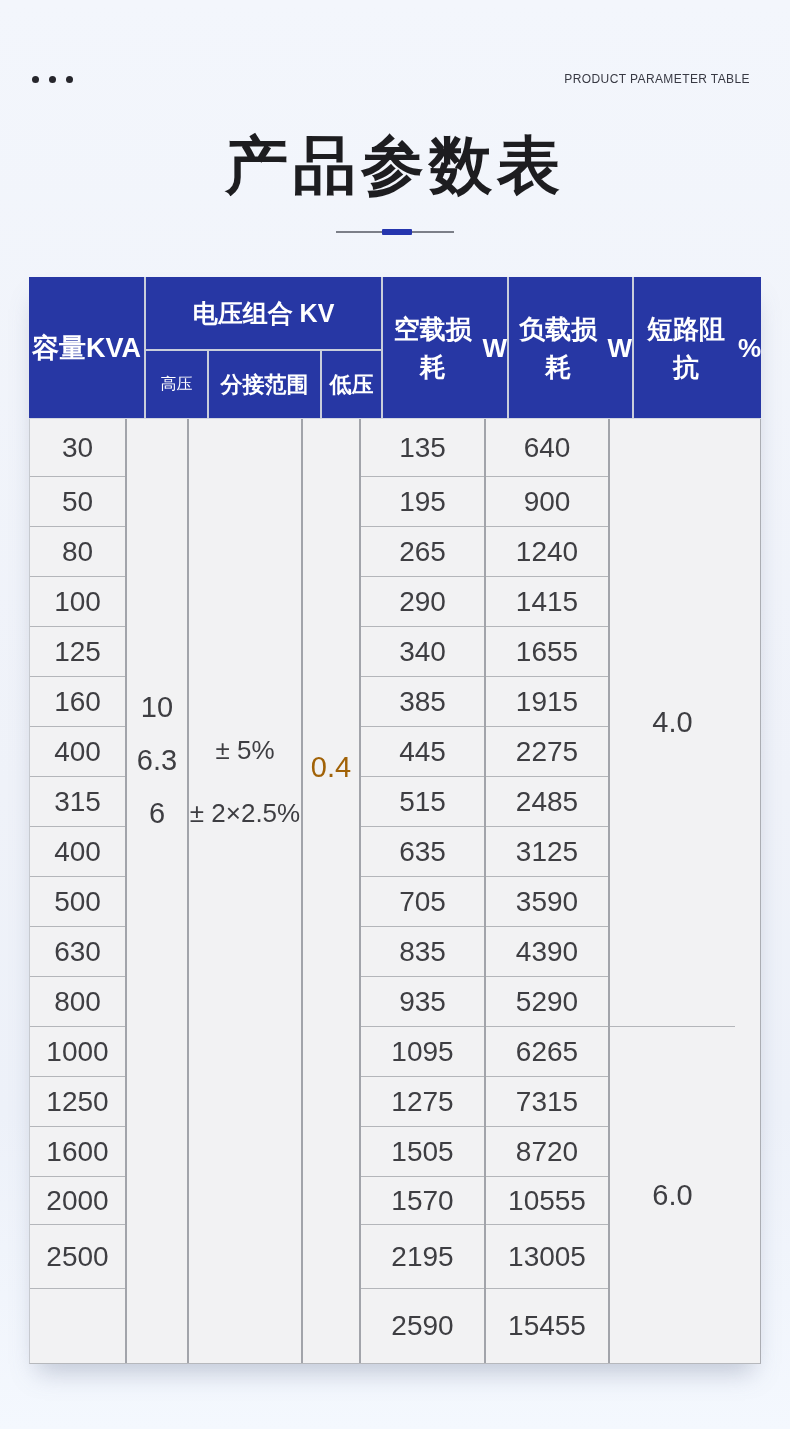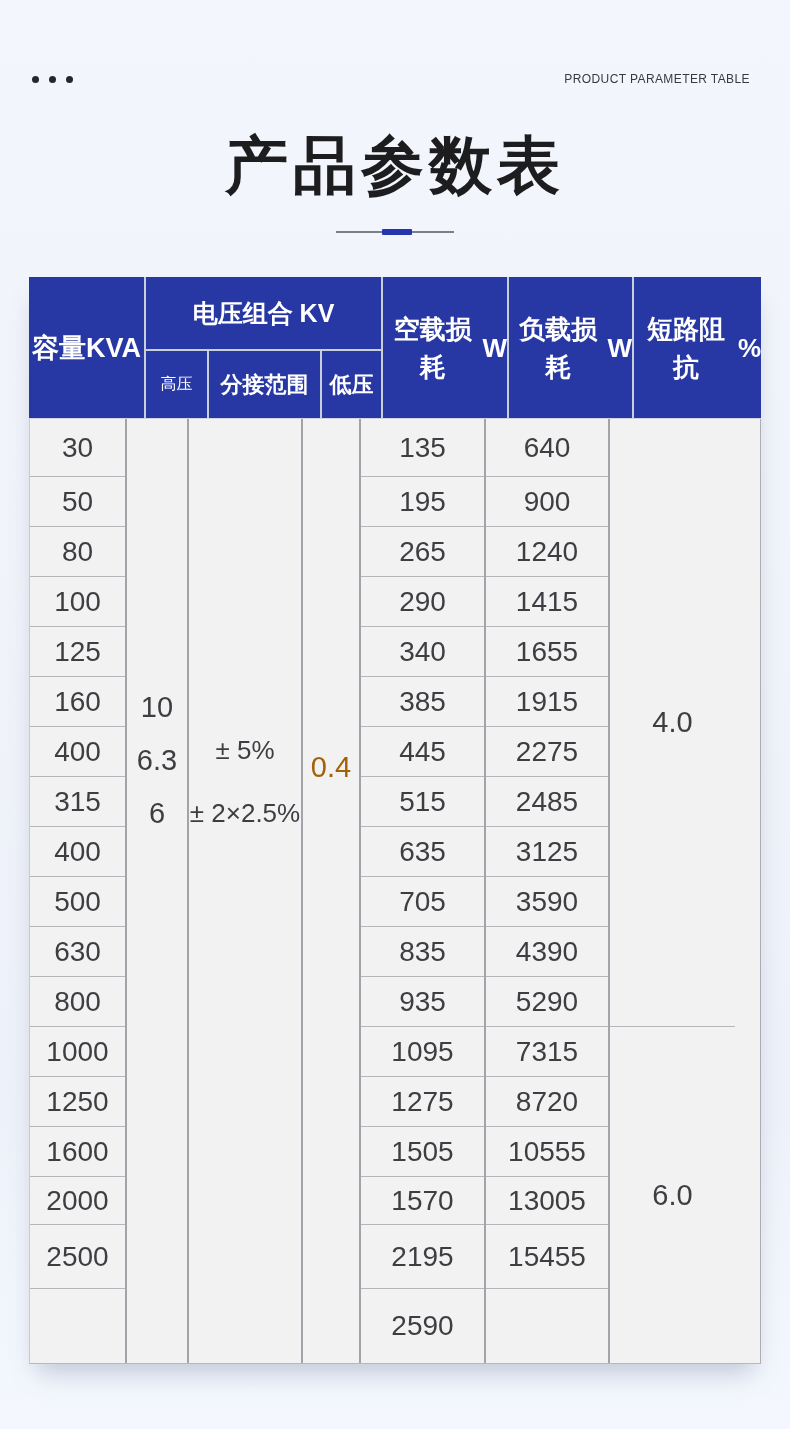--- a/index.html
+++ b/index.html
@@ -180,20 +180,21 @@
         <div class="cell">1240</div>
         <div class="cell">1415</div>
         <div class="cell">1655</div>
         <div class="cell">1915</div>
         <div class="cell">2275</div>
         <div class="cell">2485</div>
         <div class="cell">3125</div>
         <div class="cell">3590</div>
         <div class="cell">4390</div>
         <div class="cell">5290</div>
+        <div class="cell">6265</div>
         <div class="cell">7315</div>
         <div class="cell">8720</div>
         <div class="cell">10555</div>
         <div class="cell">13005</div>
         <div class="cell">15455</div>
       </div>
 
       <div class="col col-imp">
         <div class="imp-cell imp-a">4.0</div>
         <div class="imp-cell imp-b">6.0</div>

